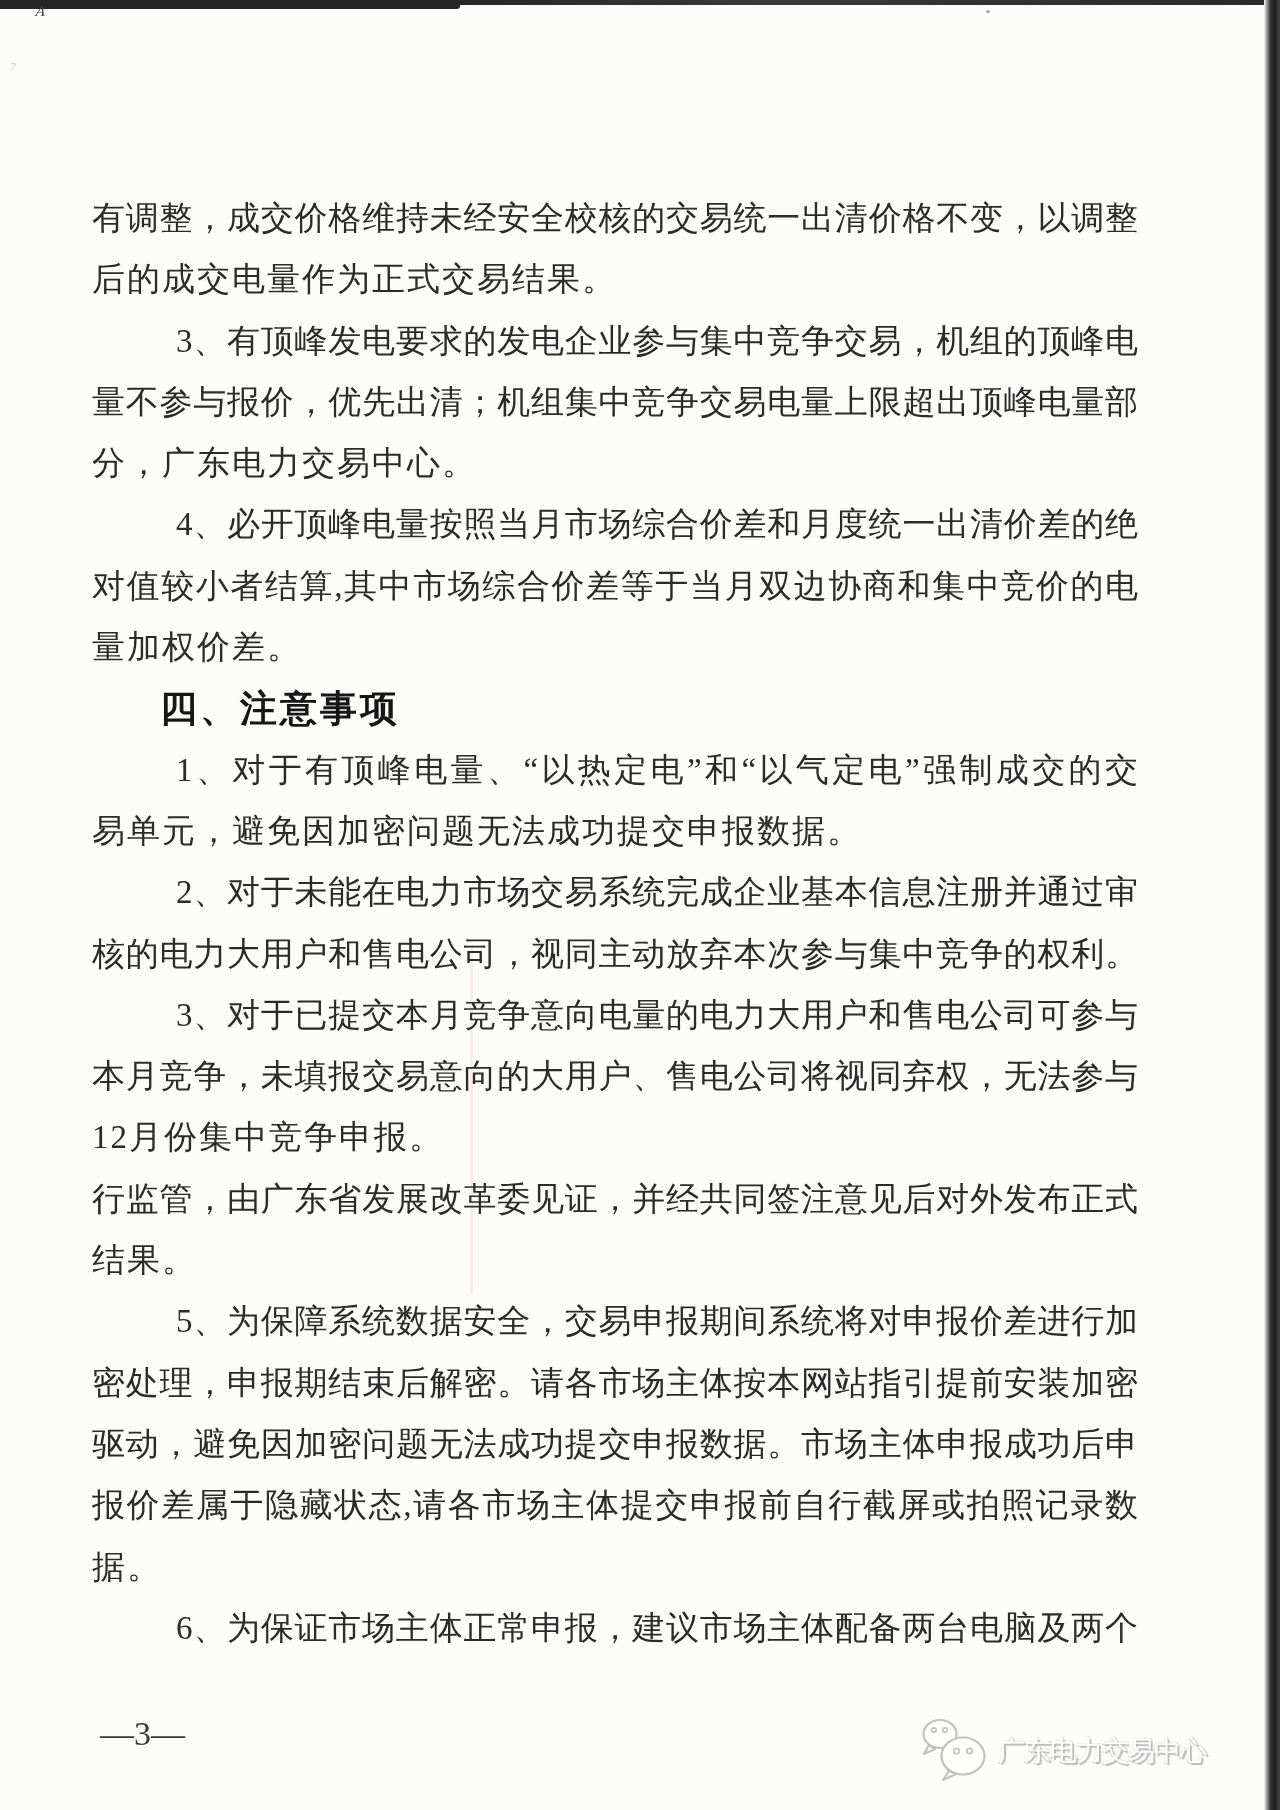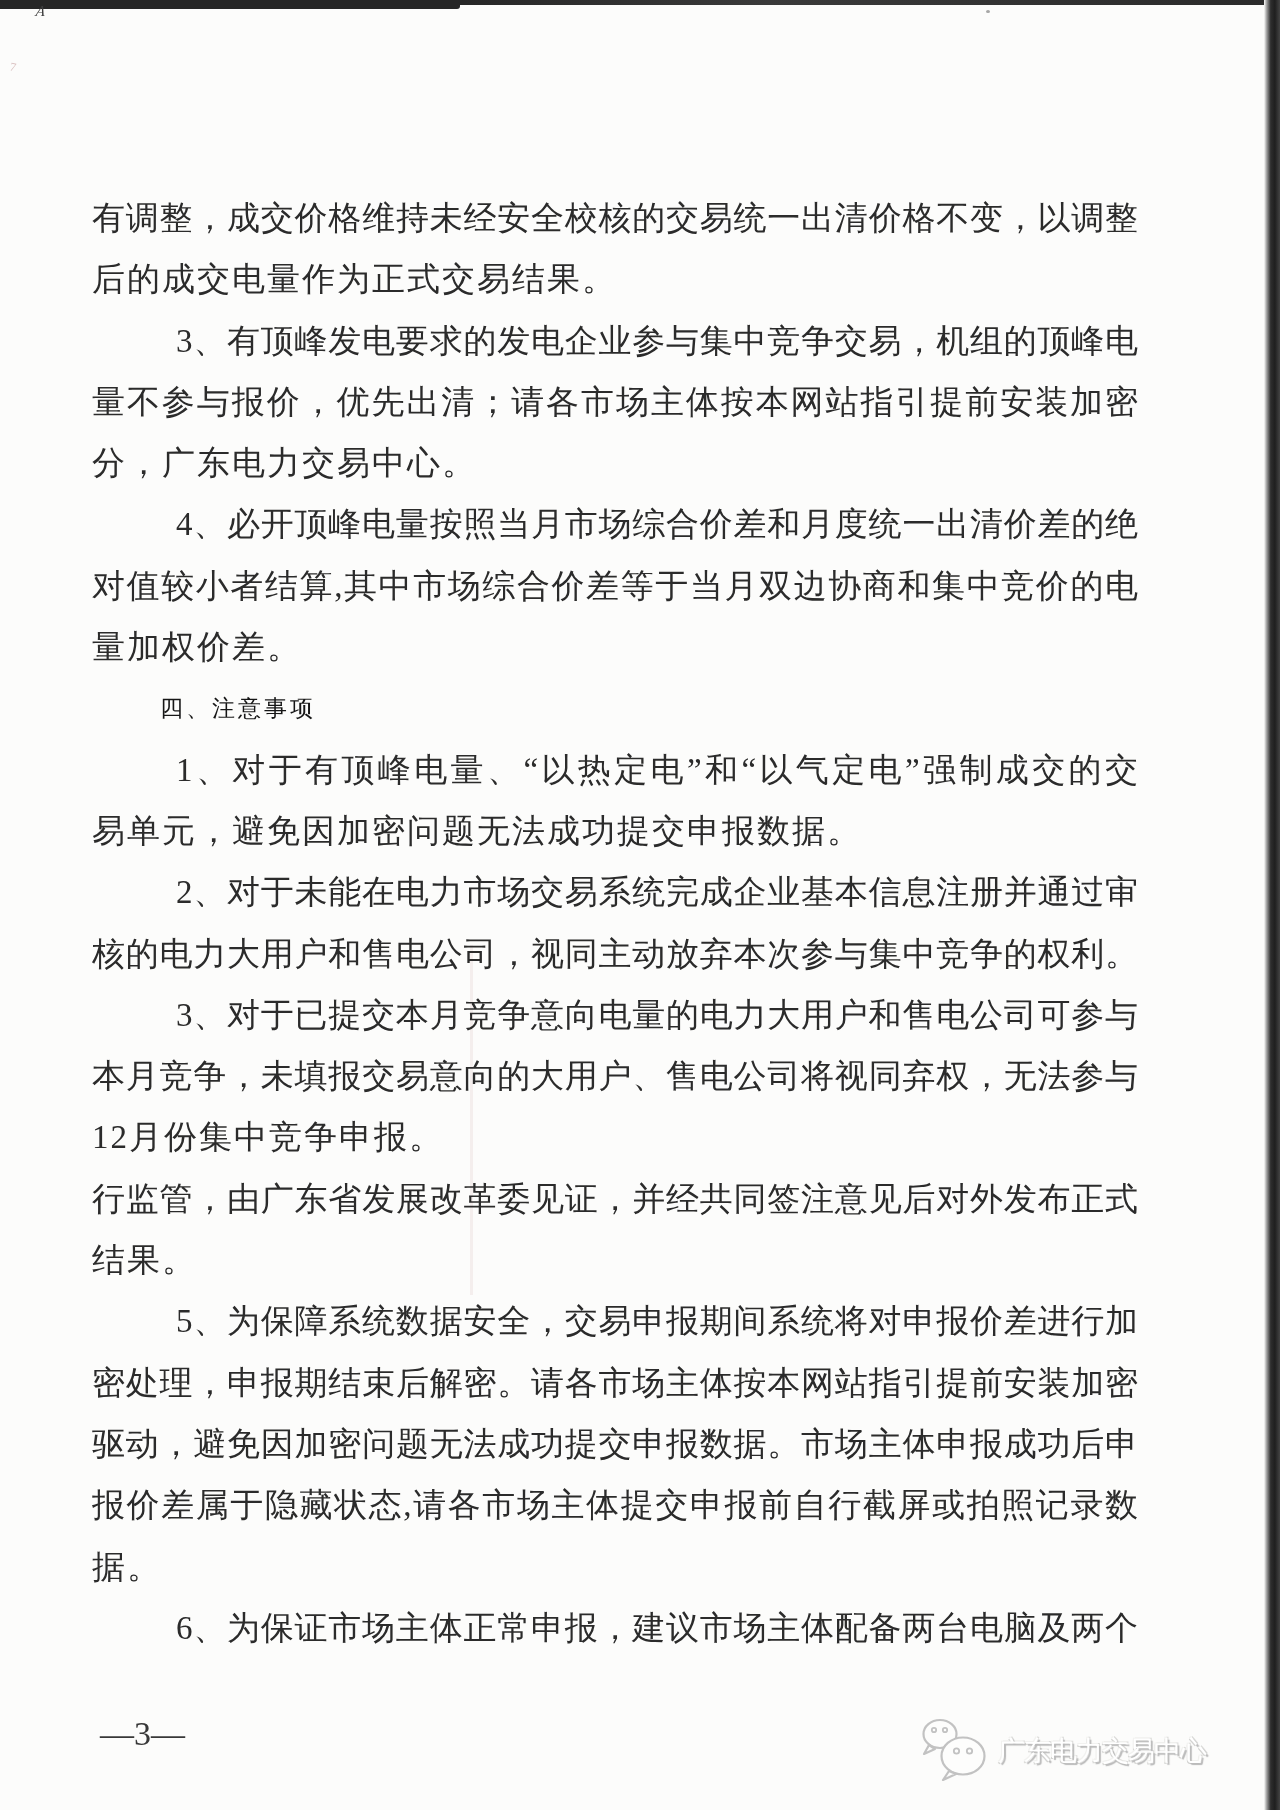--- a/index.html
+++ b/index.html
@@ -20,21 +20,21 @@
                        color:rgba(175,120,120,0.45); transform:rotate(12deg); }
   .artifact-speck { position:absolute; left:986px; top:10px; width:4px; height:3px;
                     background:rgba(80,80,80,0.5); border-radius:50%; }
   .scan-streak { position:absolute; left:470px; top:945px; width:3px; height:350px;
                  background:rgba(205,165,165,0.16); }
 
   .textblock { position:absolute; left:92px; top:188px; width:1046px;
                color:#2b2b2b; font-size:33px; }
   .line { height:61.3px; line-height:61.3px; letter-spacing:2px; overflow:hidden; }
   .line.fill { text-align:justify; text-align-last:justify; letter-spacing:normal; }
-  .line.bold { font-weight:400; color:#161616; font-size:23px; letter-spacing:3px;
+  .line.bold { font-weight:700; color:#161616; font-size:37px; letter-spacing:3px;
                font-family:"Liberation Sans","DejaVu Sans",sans-serif; }
 
   .page-number { position:absolute; left:100px; top:1714px; font-size:34px;
                  line-height:40px; color:#383838; letter-spacing:0px; }
 
   .watermark { position:absolute; left:916px; top:1716px; height:70px;
                display:flex; align-items:center; gap:6px; }
   .watermark-label { font-size:27px; letter-spacing:-1px; color:#ffffff; white-space:nowrap;
                      text-shadow: 2px 2px 1px #b9b9b9, -1px -1px 0 #f2f2f0,
                                   1px -1px 0 #dcdcda, -1px 1px 0 #d4d4d2; }
@@ -48,21 +48,21 @@
 
 <div class="artifact-a">A</div>
 <div class="artifact-squiggle">7</div>
 <div class="artifact-speck"></div>
 <div class="scan-streak"></div>
 
 <div class="textblock">
     <div class="line fill">有调整，成交价格维持未经安全校核的交易统一出清价格不变，以调整</div>
     <div class="line">后的成交电量作为正式交易结果。</div>
     <div class="line fill" style="padding-left: 84px;">3、有顶峰发电要求的发电企业参与集中竞争交易，机组的顶峰电</div>
-    <div class="line fill">量不参与报价，优先出清；请各市场主体按本网站指引提前安装加密</div>
+    <div class="line fill">量不参与报价，优先出清；机组集中竞争交易电量上限超出顶峰电量部</div>
     <div class="line">分，广东电力交易中心。</div>
     <div class="line fill" style="padding-left: 84px;">4、必开顶峰电量按照当月市场综合价差和月度统一出清价差的绝</div>
     <div class="line fill">对值较小者结算,其中市场综合价差等于当月双边协商和集中竞价的电</div>
     <div class="line">量加权价差。</div>
     <div class="line bold" style="padding-left: 68px;">四、注意事项</div>
     <div class="line fill" style="padding-left: 84px;">1、对于有顶峰电量、“以热定电”和“以气定电”强制成交的交</div>
     <div class="line">易单元，避免因加密问题无法成功提交申报数据。</div>
     <div class="line fill" style="padding-left: 84px;">2、对于未能在电力市场交易系统完成企业基本信息注册并通过审</div>
     <div class="line fill">核的电力大用户和售电公司，视同主动放弃本次参与集中竞争的权利。</div>
     <div class="line fill" style="padding-left: 84px;">3、对于已提交本月竞争意向电量的电力大用户和售电公司可参与</div>

